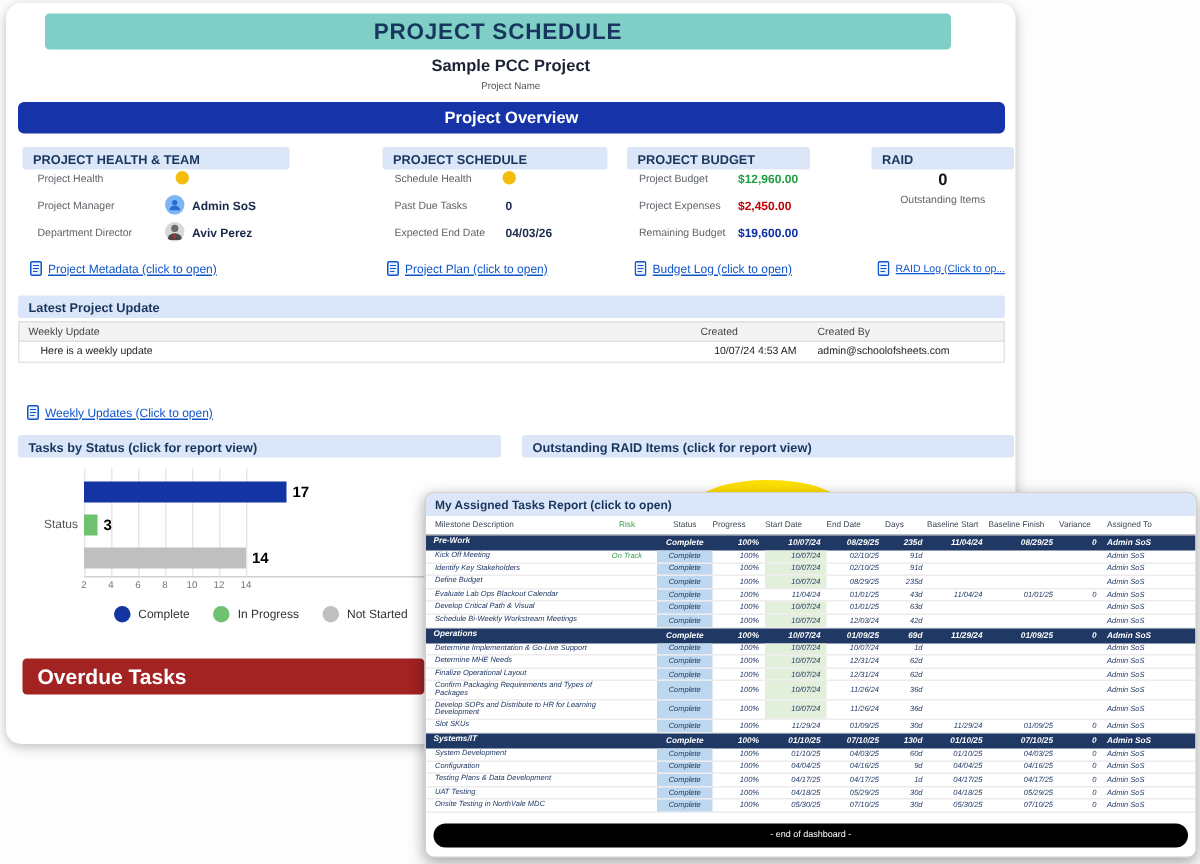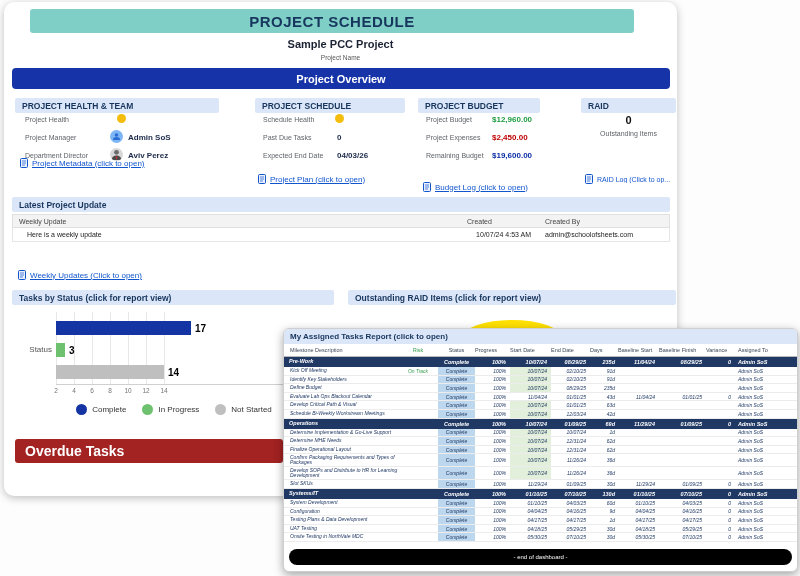--- a/index.html
+++ b/index.html
@@ -102,21 +102,21 @@
 <div id="main-card">
   <div class="teal-banner">
     <span>PROJECT SCHEDULE</span>
   </div>
   <div class="proj-name">Sample PCC Project</div>
   <div class="proj-name-sub">Project Name</div>
   <div class="overview-bar">
     <span>Project Overview</span>
   </div>
 
-  <div class="abs sec-head" style="left:11px;top:96px;width:204px;">
+  <div class="abs sec-head" style="left:11px;top:96px;width:178px;">
     <span>PROJECT HEALTH &amp; TEAM</span>
   </div>
   <div class="abs lbl" style="left:21px;top:114px;">Project Health</div>
   <div class="abs dot" style="left:113px;top:112px;"></div>
   <div class="abs lbl" style="left:21px;top:132px;">Project Manager</div>
   <div class="abs avatar avatar-blue" style="left:106px;top:128px;">
     <svg width="9" height="9" viewBox="0 0 10 10">
         <circle cx="5" cy="3.4" r="2" fill="#2b6cd4"></circle>
         <path d="M1 9 a4 3.4 0 0 1 8 0 z" fill="#2b6cd4"></path>
       </svg>
@@ -124,21 +124,21 @@
   <div class="abs val-bold" style="left:124px;top:131px;">Admin SoS</div>
   <div class="abs lbl" style="left:21px;top:150px;">Department Director</div>
   <div class="abs avatar avatar-photo" style="left:106px;top:146px;">
     <svg width="13" height="13" viewBox="0 0 13 13">
         <circle cx="6.5" cy="4.3" r="2.4" fill="#6b6b6b"></circle>
         <path d="M1.5 12 a5 4.5 0 0 1 10 0 z" fill="#4a4a4a"></path>
         <path d="M6.5 7.4 l1 2.4 -1 2 -1-2 z" fill="#b03030"></path>
       </svg>
   </div>
   <div class="abs val-bold" style="left:124px;top:149px;">Aviv Perez</div>
-  <div class="abs link-row" style="left:16px;top:156px;justify-content:flex-end;">
+  <div class="abs link-row" style="left:16px;top:172px;justify-content:flex-end;">
     <svg class="doc-svg" width="8" height="10" viewBox="0 0 8 10">
         <rect x="0.5" y="0.5" width="7" height="9" rx="1" fill="#eaf1fd" stroke="#1155cc"></rect>
         <line x1="2" y1="3" x2="6" y2="3" stroke="#1155cc" stroke-width=".7"></line>
         <line x1="2" y1="5" x2="6" y2="5" stroke="#1155cc" stroke-width=".7"></line>
         <line x1="2" y1="7" x2="5" y2="7" stroke="#1155cc" stroke-width=".7"></line>
       </svg>
     <span class="link-text">Project Metadata (click to open)</span>
   </div>
 
   <div class="abs sec-head" style="left:251px;top:96px;width:150px;">
@@ -162,21 +162,21 @@
 
   <div class="abs sec-head" style="left:414px;top:96px;width:122px;">
     <span>PROJECT BUDGET</span>
   </div>
   <div class="abs lbl" style="left:422px;top:114px;">Project Budget</div>
   <div class="abs val-bold" style="left:488px;top:113px;color:#1f9d42;">$12,960.00</div>
   <div class="abs lbl" style="left:422px;top:132px;">Project Expenses</div>
   <div class="abs val-bold" style="left:488px;top:131px;color:#c00000;">$2,450.00</div>
   <div class="abs lbl" style="left:422px;top:150px;">Remaining Budget</div>
   <div class="abs val-bold" style="left:488px;top:149px;color:#0a2ea4;">$19,600.00</div>
-  <div class="abs link-row" style="left:419px;top:180px;">
+  <div class="abs link-row" style="left:419px;top:172px;">
     <svg class="doc-svg" width="8" height="10" viewBox="0 0 8 10">
         <rect x="0.5" y="0.5" width="7" height="9" rx="1" fill="#eaf1fd" stroke="#1155cc"></rect>
         <line x1="2" y1="3" x2="6" y2="3" stroke="#1155cc" stroke-width=".7"></line>
         <line x1="2" y1="5" x2="6" y2="5" stroke="#1155cc" stroke-width=".7"></line>
         <line x1="2" y1="7" x2="5" y2="7" stroke="#1155cc" stroke-width=".7"></line>
       </svg>
     <span class="link-text">Budget Log (click to open)</span>
   </div>
 
   <div class="abs sec-head" style="left:577px;top:96px;width:95px;">

